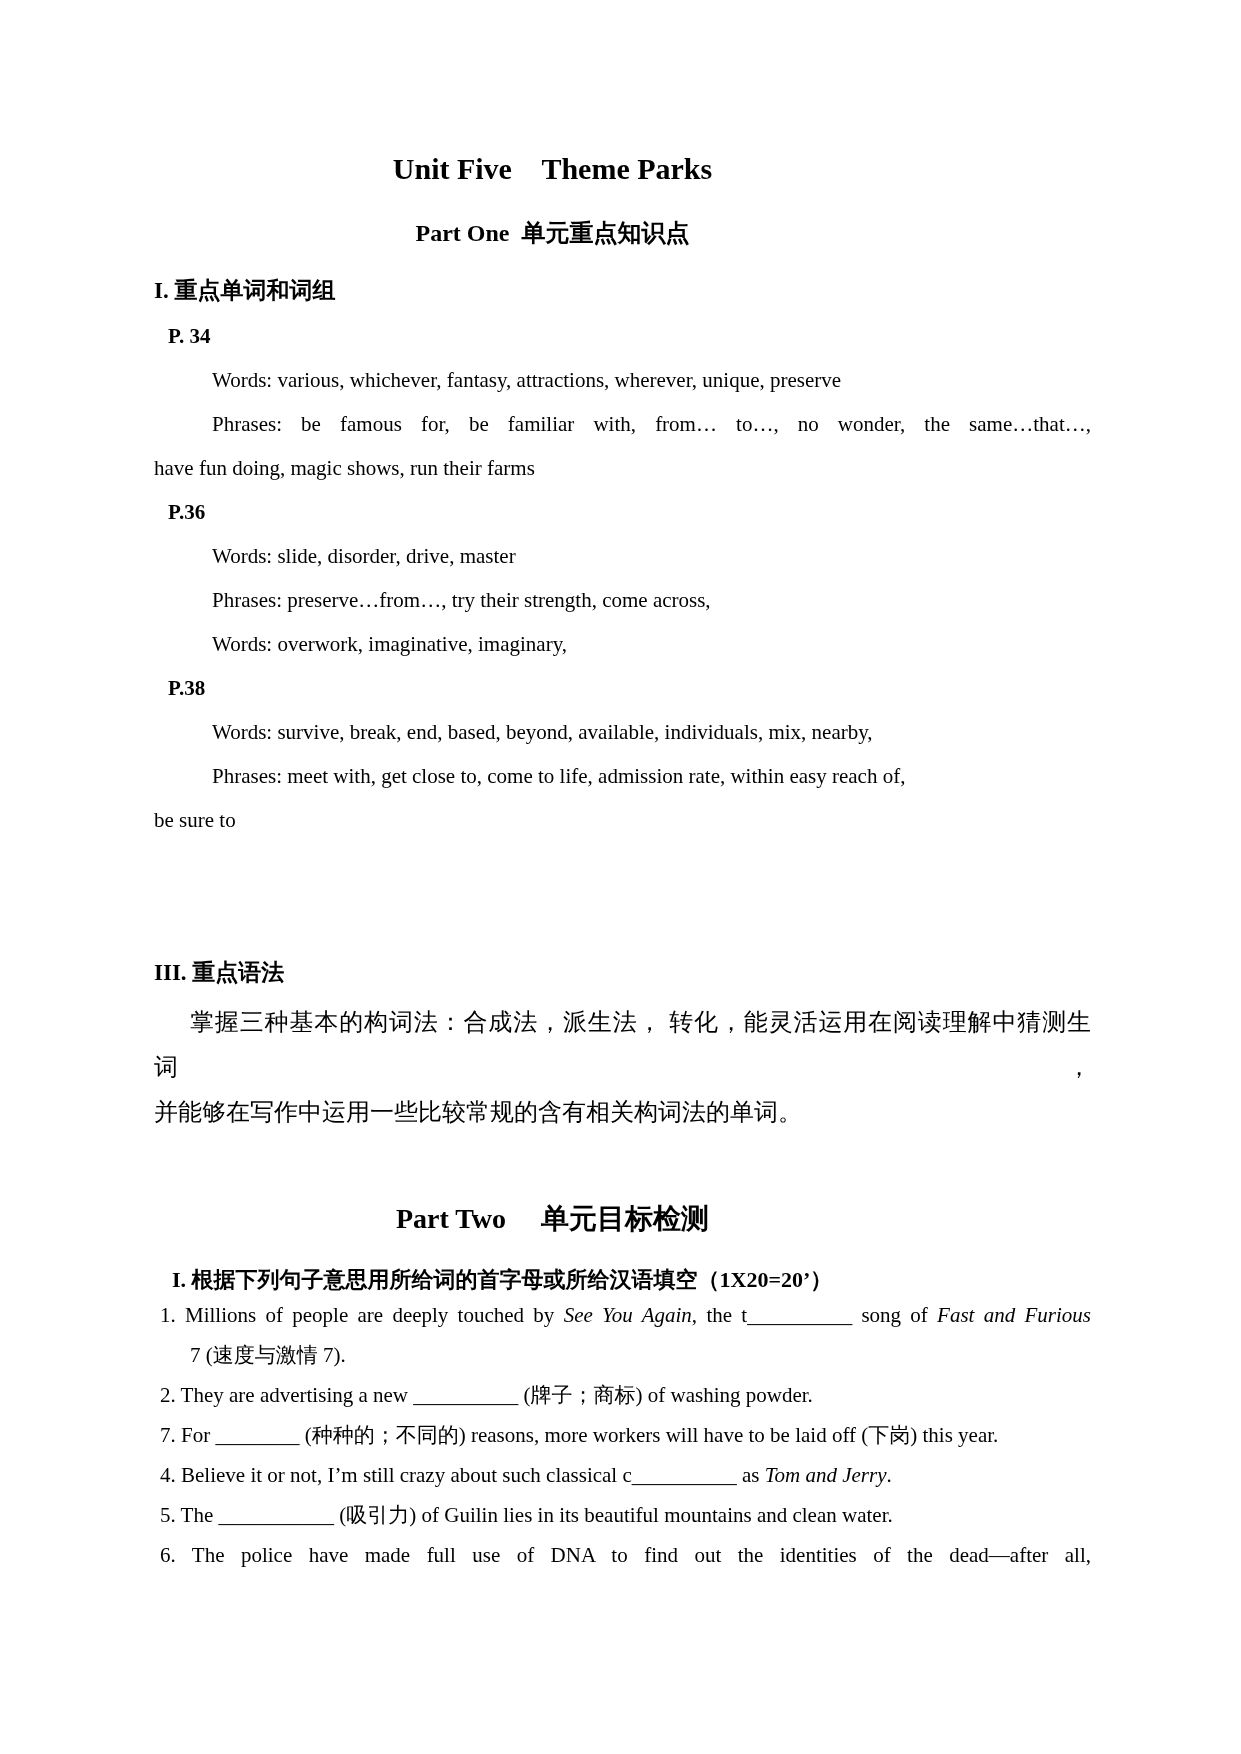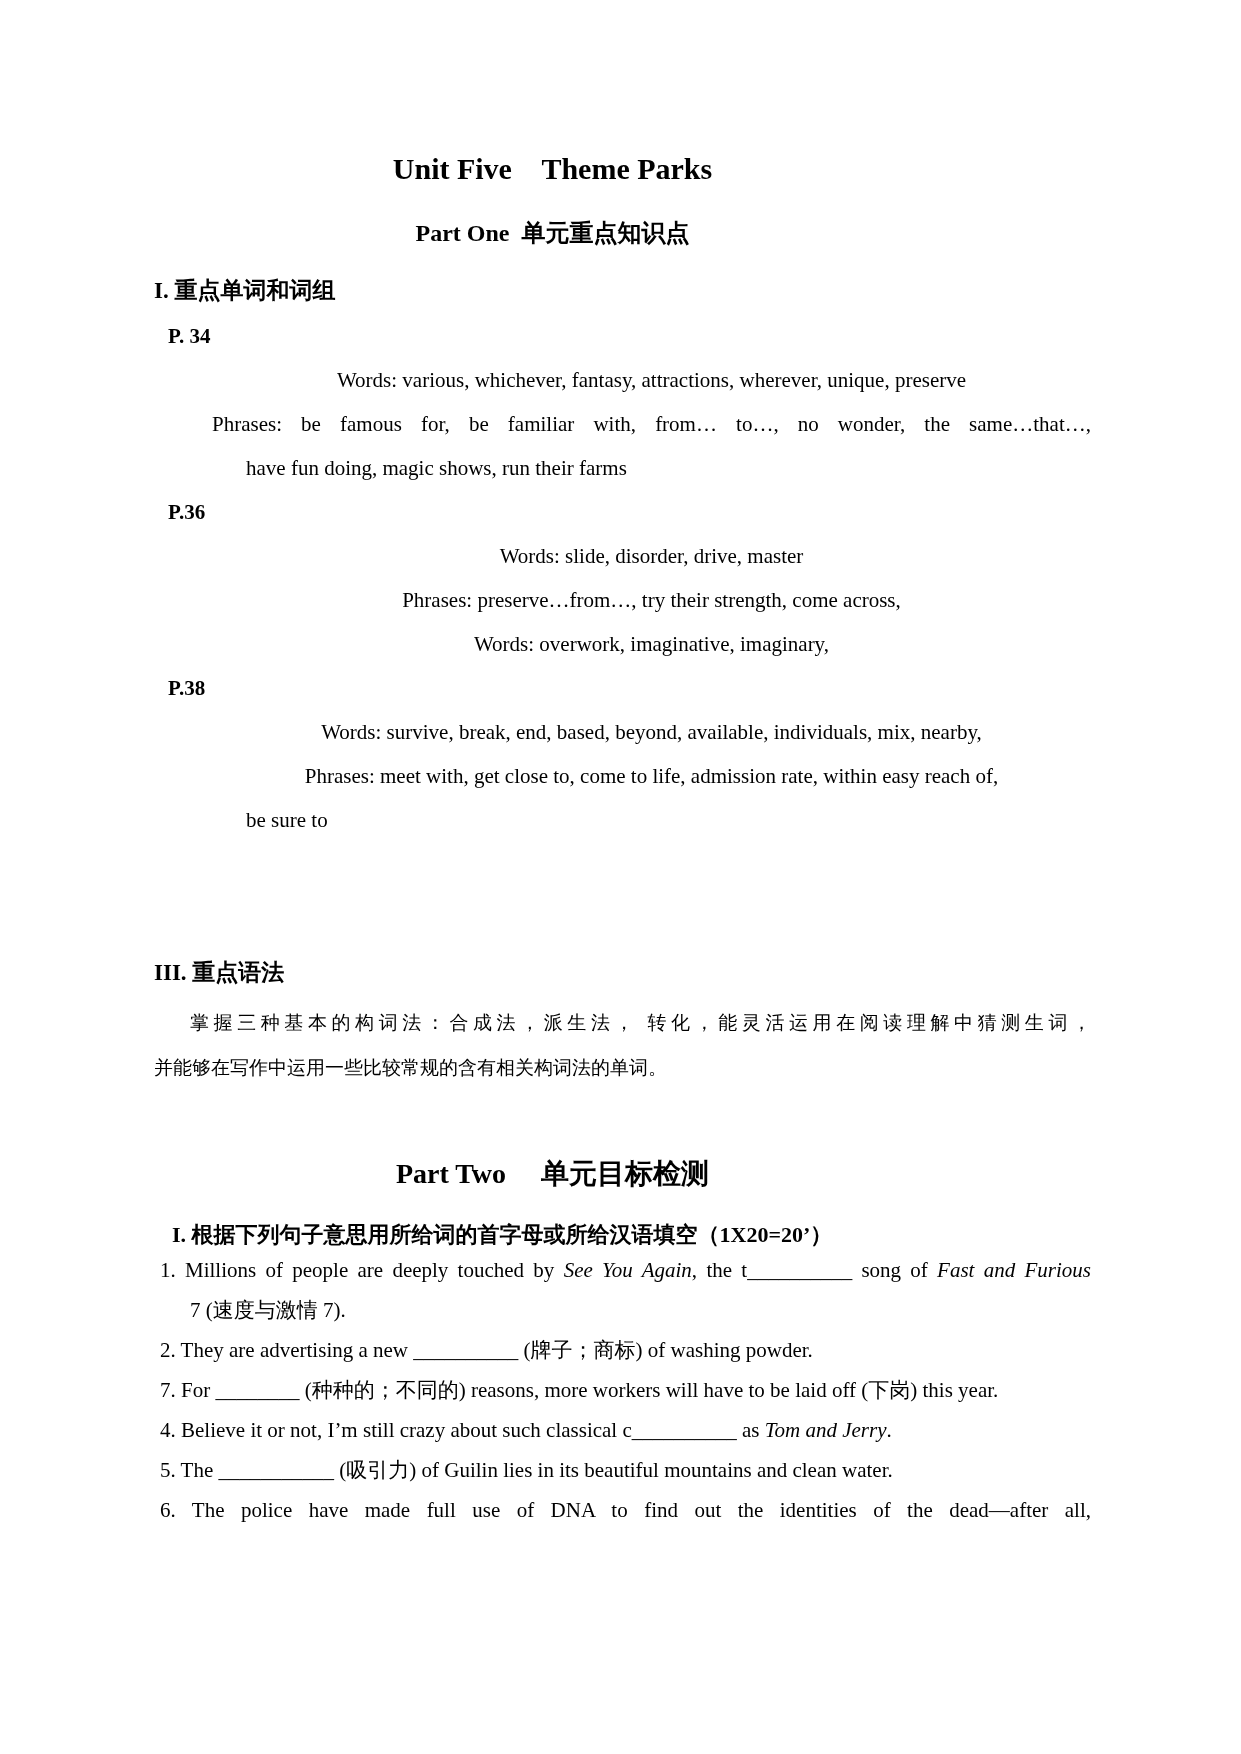--- a/index.html
+++ b/index.html
@@ -60,25 +60,25 @@
   }
   .plabel {
     font-weight: 700;
     line-height: 44px;
     margin: 0 0 0 14px;
   }
   .mt-sm { margin-top: 8px; }
   .vline {
     line-height: 44px;
   }
-  .ind1 { margin-left: 58px; text-align: center; }
-  .ind2 { margin-left: 92px; }
+  .ind1 { margin-left: 58px; }
+  .ind2 { }
   .gline {
     line-height: 45px;
-    font-size: 19px;
+    font-size: 24px;
   }
   .g-first {
     margin-top: 12px;
     text-indent: 36px;
   }
   .qline {
     line-height: 40px;
     margin-left: 6px;
   }
   .q-first { margin-top: 0; }

